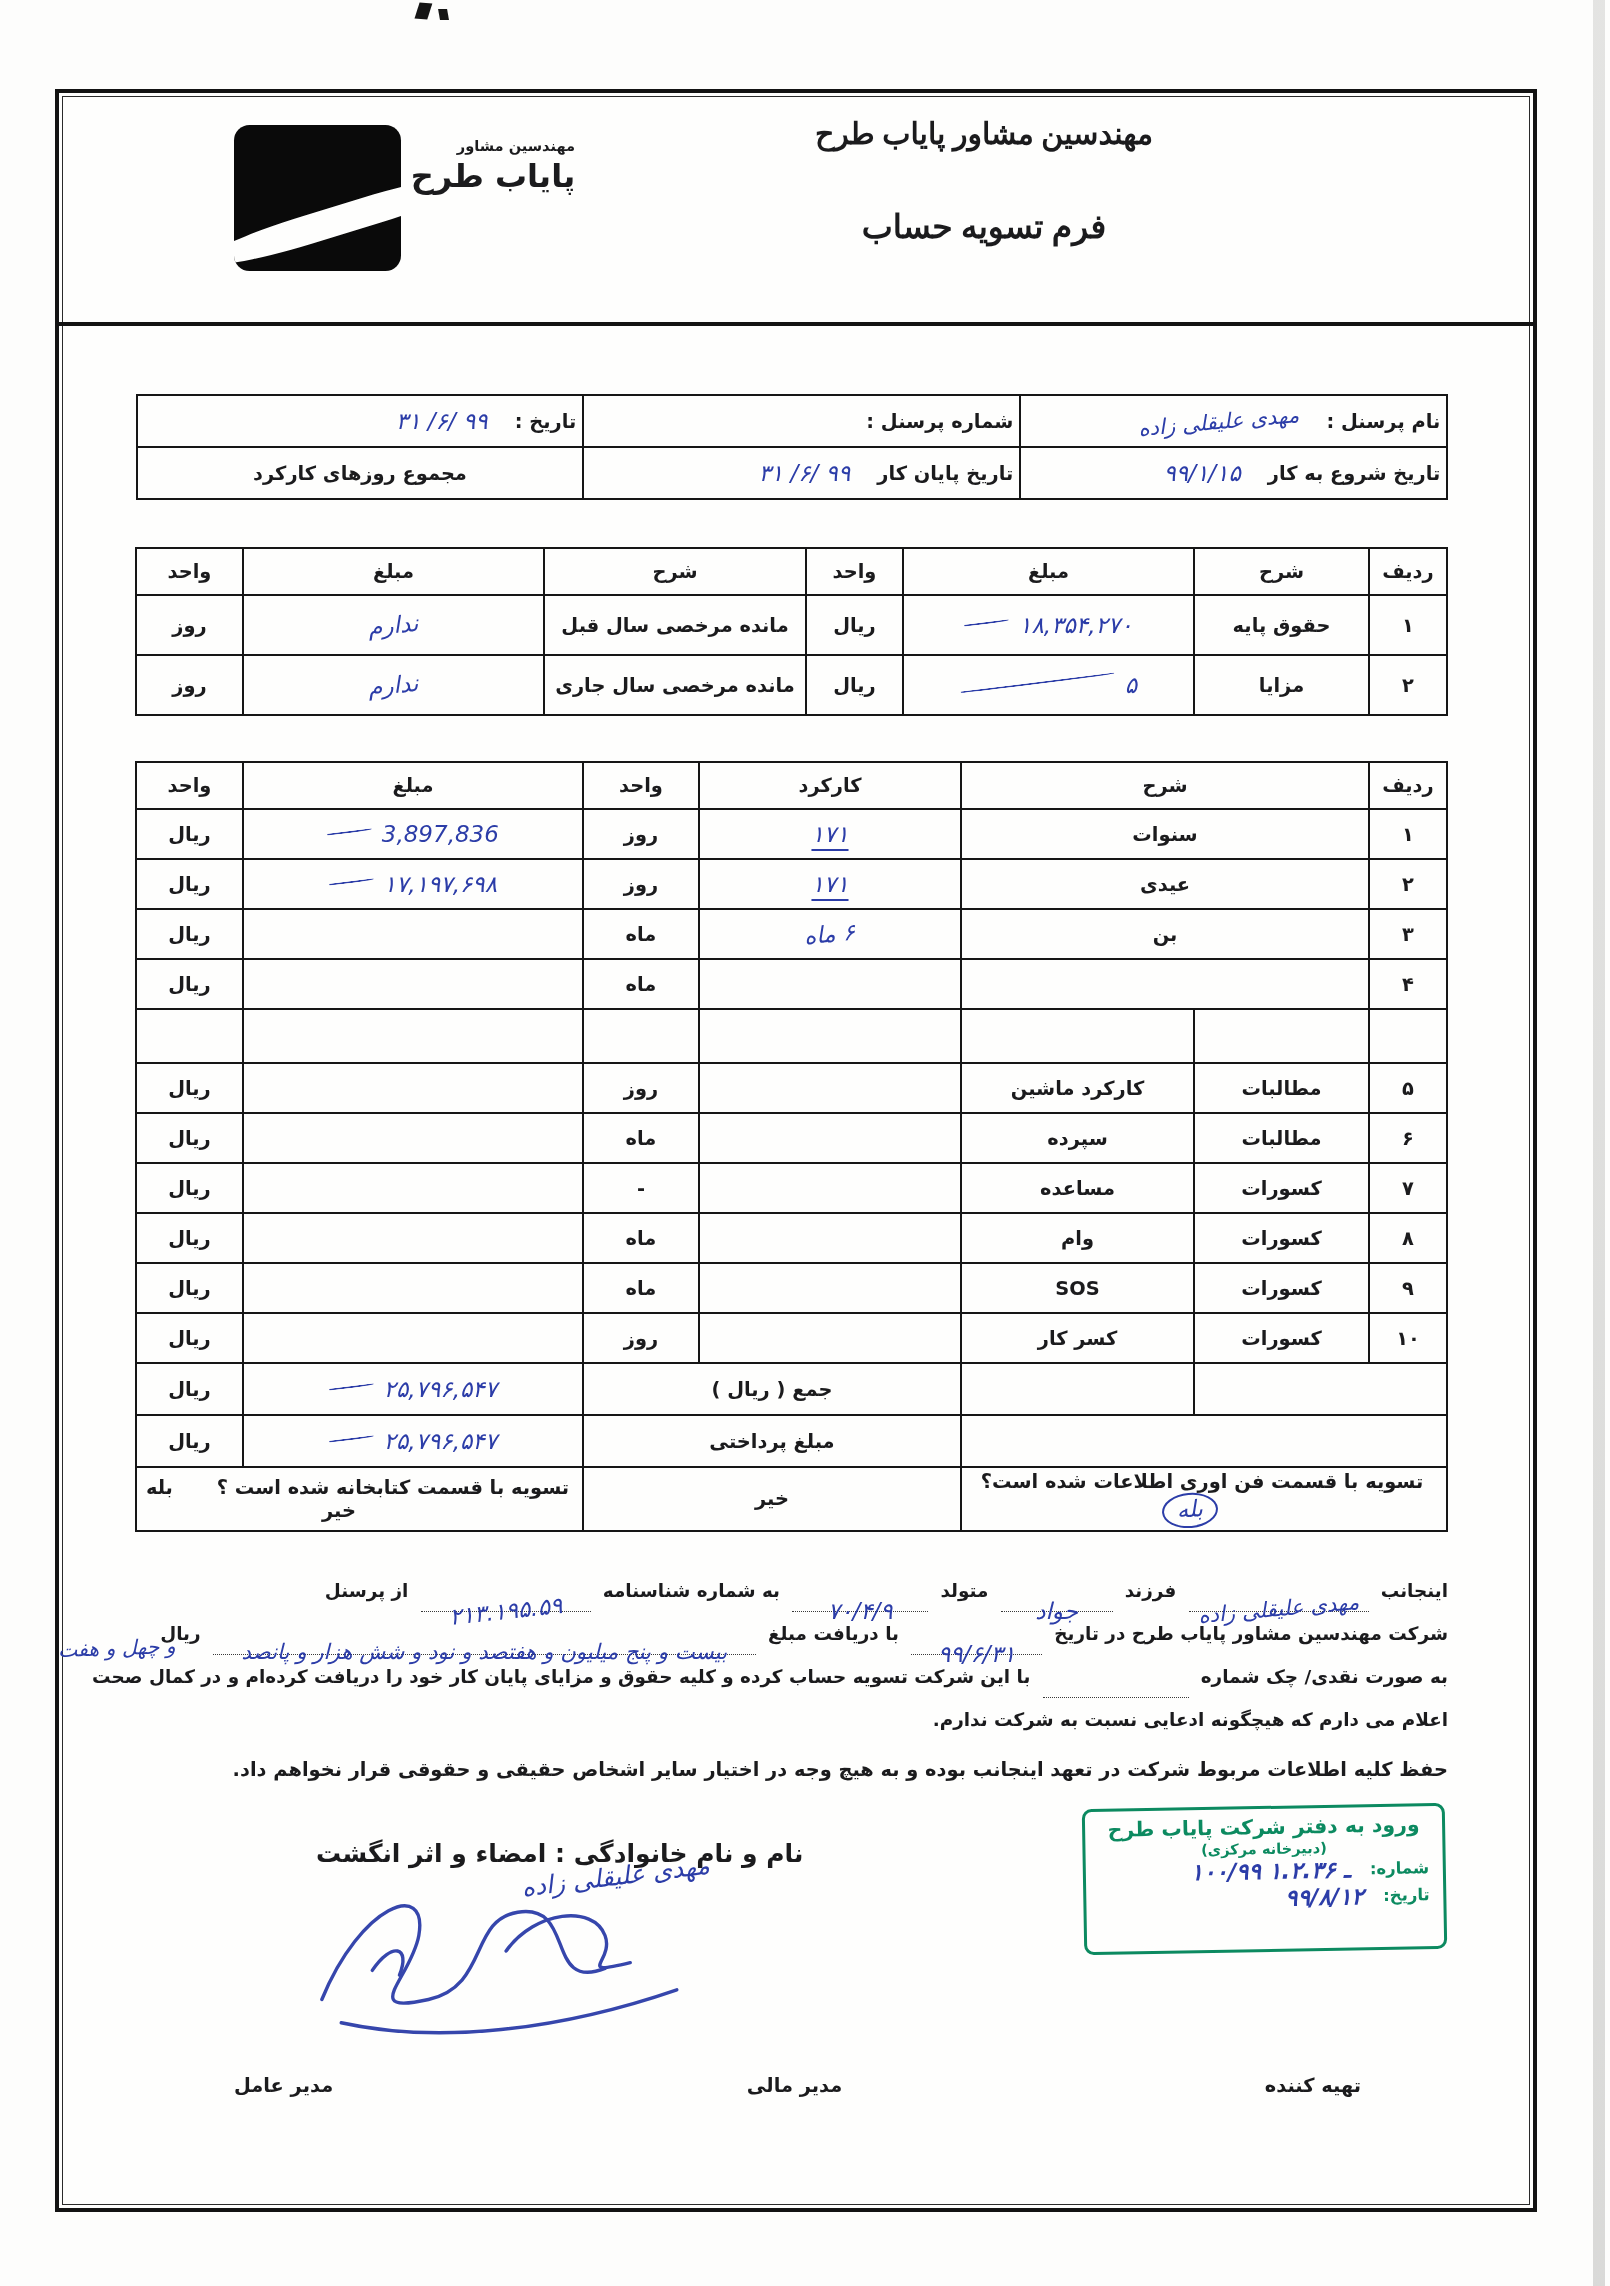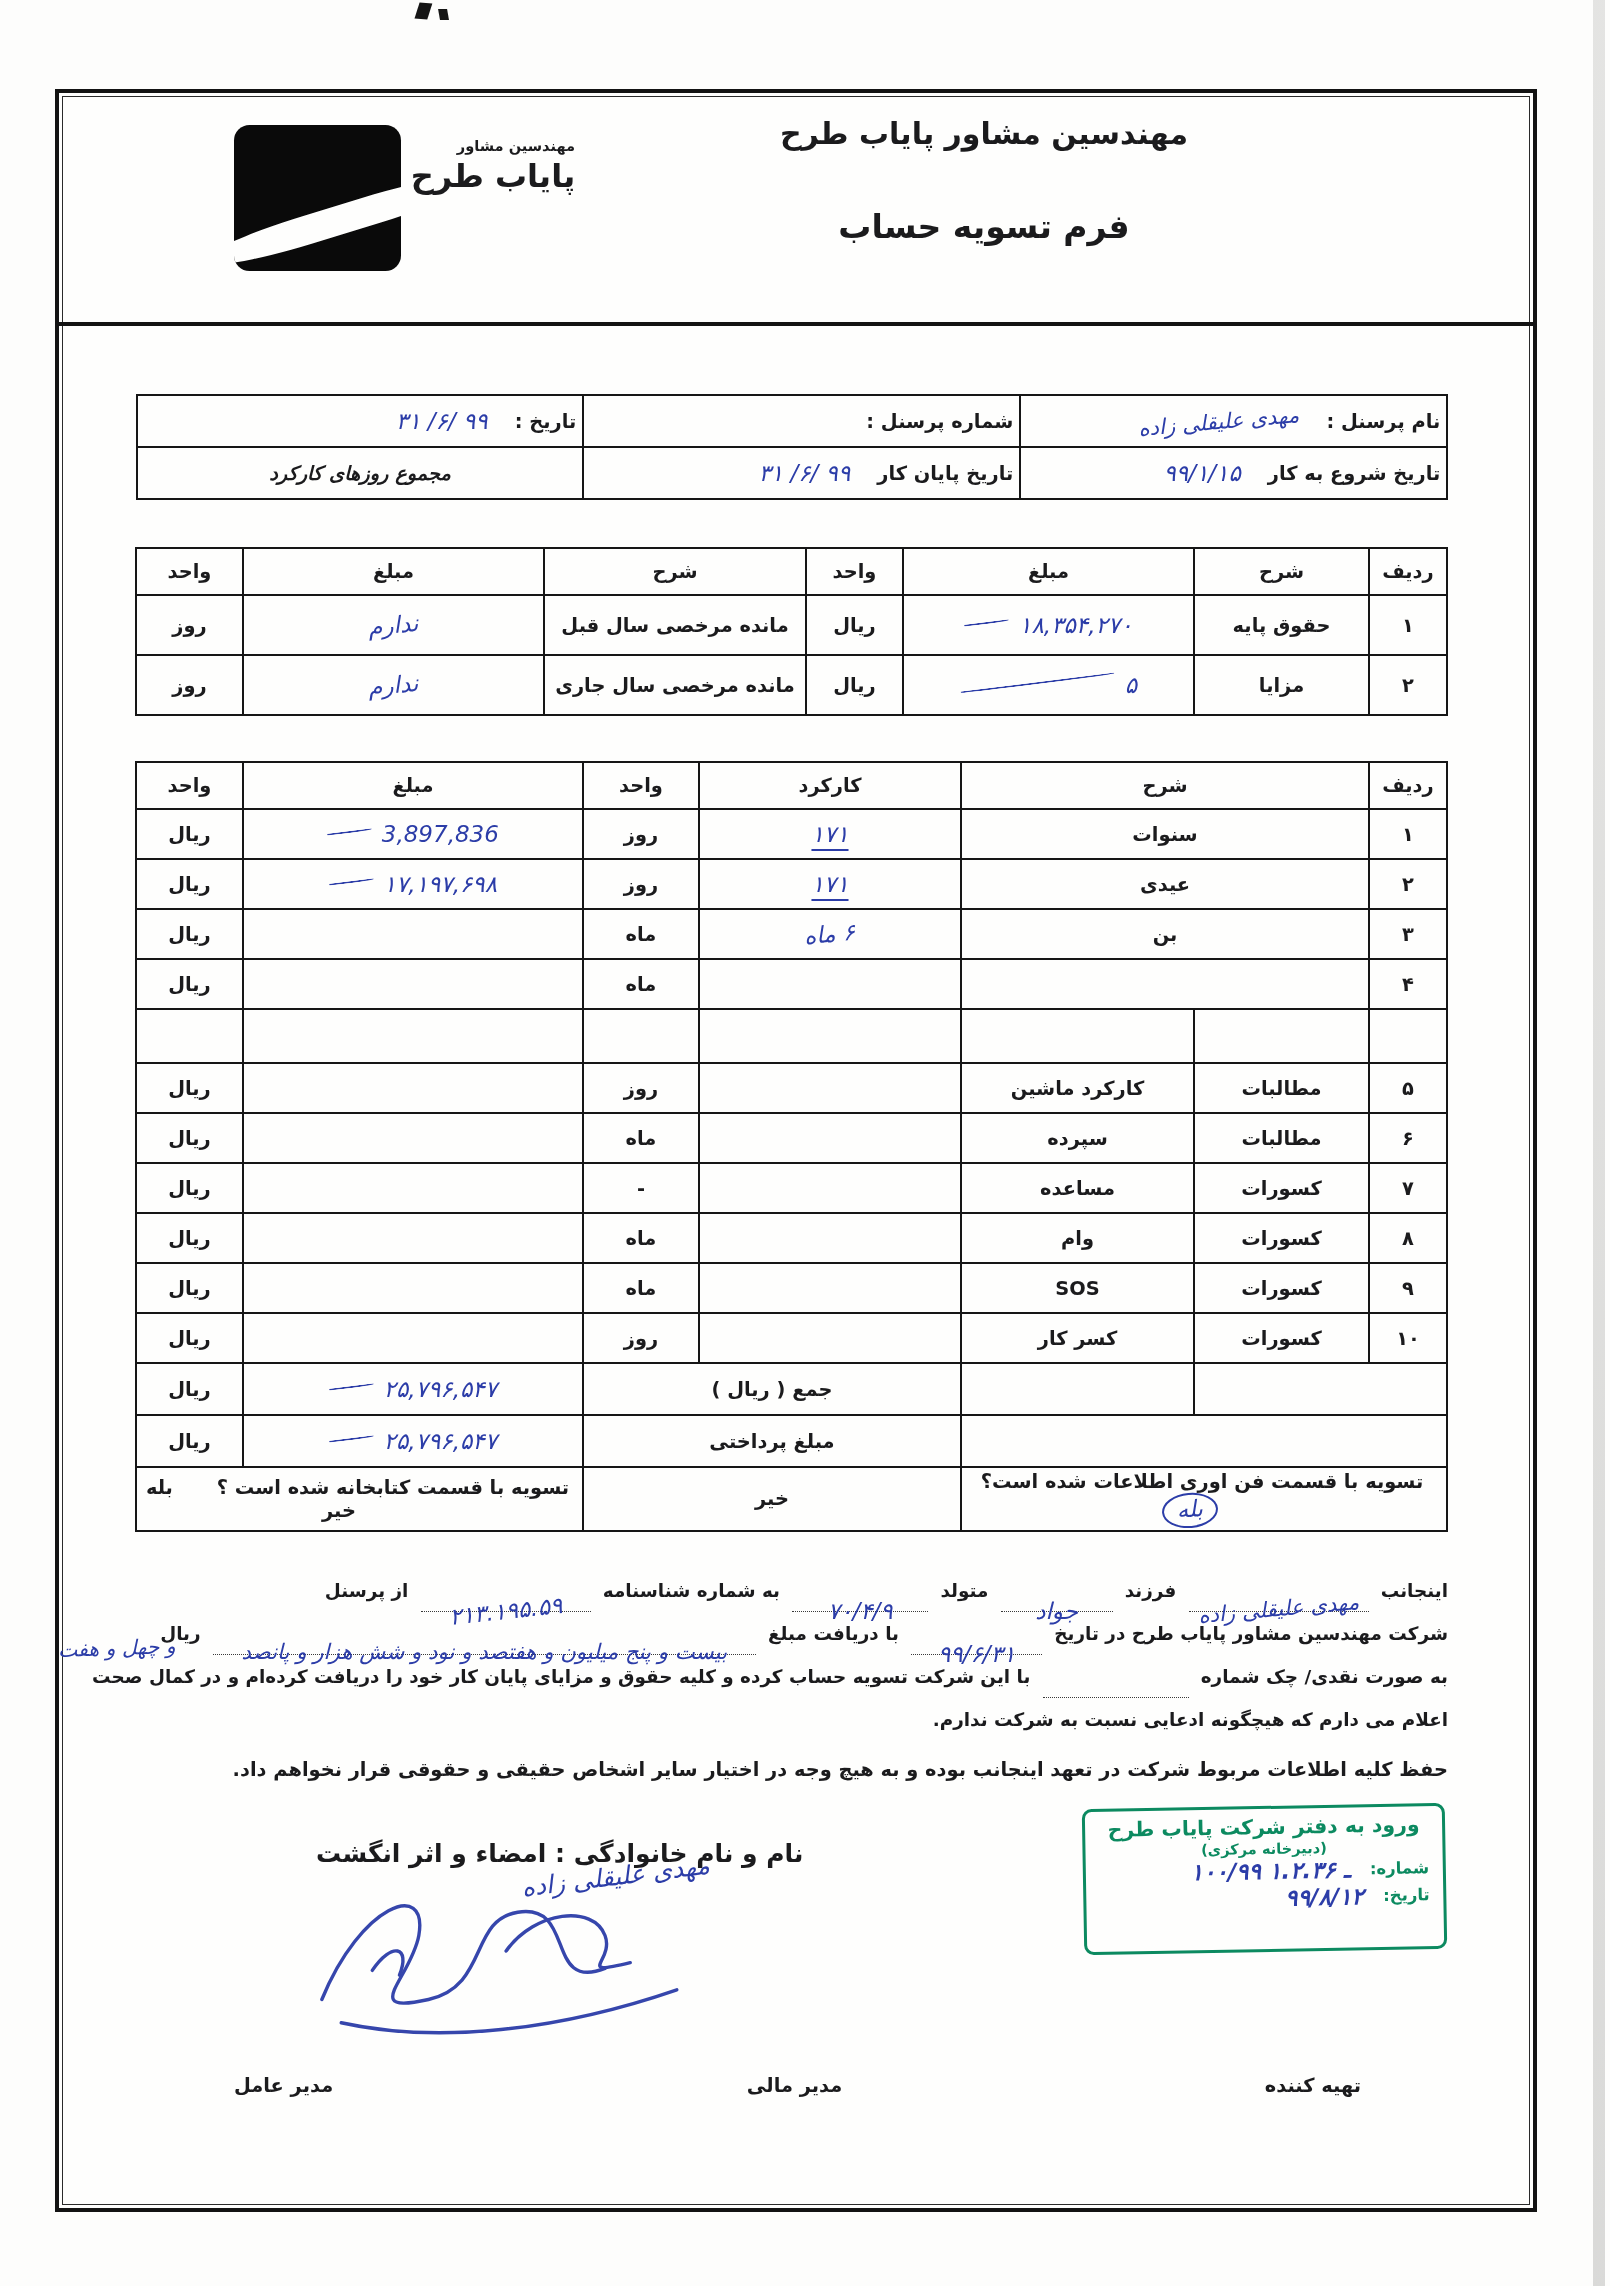--- a/index.html
+++ b/index.html
@@ -13,21 +13,21 @@
   .mark{ position:absolute; background:#151515; }
   .m1{ left:417px; top:2.9px; width:12.6px; height:15.5px; transform:skewX(-14deg) rotate(4deg); }
   .m2{ left:439px; top:8.7px; width:8.7px; height:10.7px; transform:skewX(10deg); }
 
   .sheet{ position:absolute; left:55px; top:89px; width:1482px; height:2123px;
     background:#fefefd; border:4.9px solid #131313; direction:rtl; }
   .sheet::before{ content:""; position:absolute; inset:2.9px; border:1.9px solid #2a2a2a; pointer-events:none; }
 
   
   .form-header{ position:relative; height:233px; border-bottom:4.9px solid #131313; }
-  .titles{ position:absolute; left:668px; top:23px; width:514px; text-align:center; }
+  .titles{ position:absolute; left:668px; top:23px; width:514px; text-align:center;font-family:Liberation Serif, serif; }
   .org-title{ font-size:30px; font-weight:700; }
   .form-title{ font-size:33px; font-weight:700; margin-top:56px; }
   .logo-block{ position:absolute; left:175px; top:32px; height:147px; display:flex; gap:9.7px; direction:ltr; }
   .logo-mark{ width:167px; height:146px; background:#0a0a0a; border-radius:15.5px; position:relative; overflow:hidden; flex:none; }
   .logo-mark::after{ content:""; position:absolute; left:-37px; top:85px; width:256px; height:29px;
     background:#fefefd; border-radius:60% 40% 40% 60% / 70% 50% 50% 70%; transform:rotate(-17deg); }
   .logo-text{ padding-top:11.6px; direction:rtl; text-align:right; }
   .logo-text .small{ font-size:14.6px; font-weight:700; }
   .logo-text .big{ font-size:32px; font-weight:700; margin-top:3.9px; }
 
@@ -35,21 +35,21 @@
 
   table.tbl{ width:100%; border-collapse:collapse; table-layout:fixed; }
   .tbl td,.tbl th{ border:2.4px solid #161616; font-weight:700; text-align:center;
     vertical-align:middle; padding:1.9px 5.8px; font-size:19.4px; overflow:visible; }
 
   
   .info-tbl{ margin-top:68px; }
   .info-tbl td{ height:52px; text-align:right; }
   .pair{ display:flex; align-items:center; gap:27px; }
   .pad-r{ padding-right:70px; }
-  .center-cell{ text-align:center !important;font-style:italic; }
+  .center-cell{ text-align:center !important; }
 
   
   .hw{ color:#2c3da8; font-style:italic; font-weight:400; }
   .hw-lg{ font-size:23px; }
   .hw-md{ font-size:21.3px; }
   .rot{ display:inline-block; transform:rotate(-5deg); }
   .ul{ text-decoration:underline; text-decoration-thickness:1.9px; text-underline-offset:6.8px; }
   .fl::after{ content:""; display:inline-block; vertical-align:middle; width:45px;
     border-bottom:2.9px solid #2c3da8; border-radius:0 0 60% 30%; transform:rotate(-7deg);
     margin-right:9.7px; margin-bottom:7.8px; }

